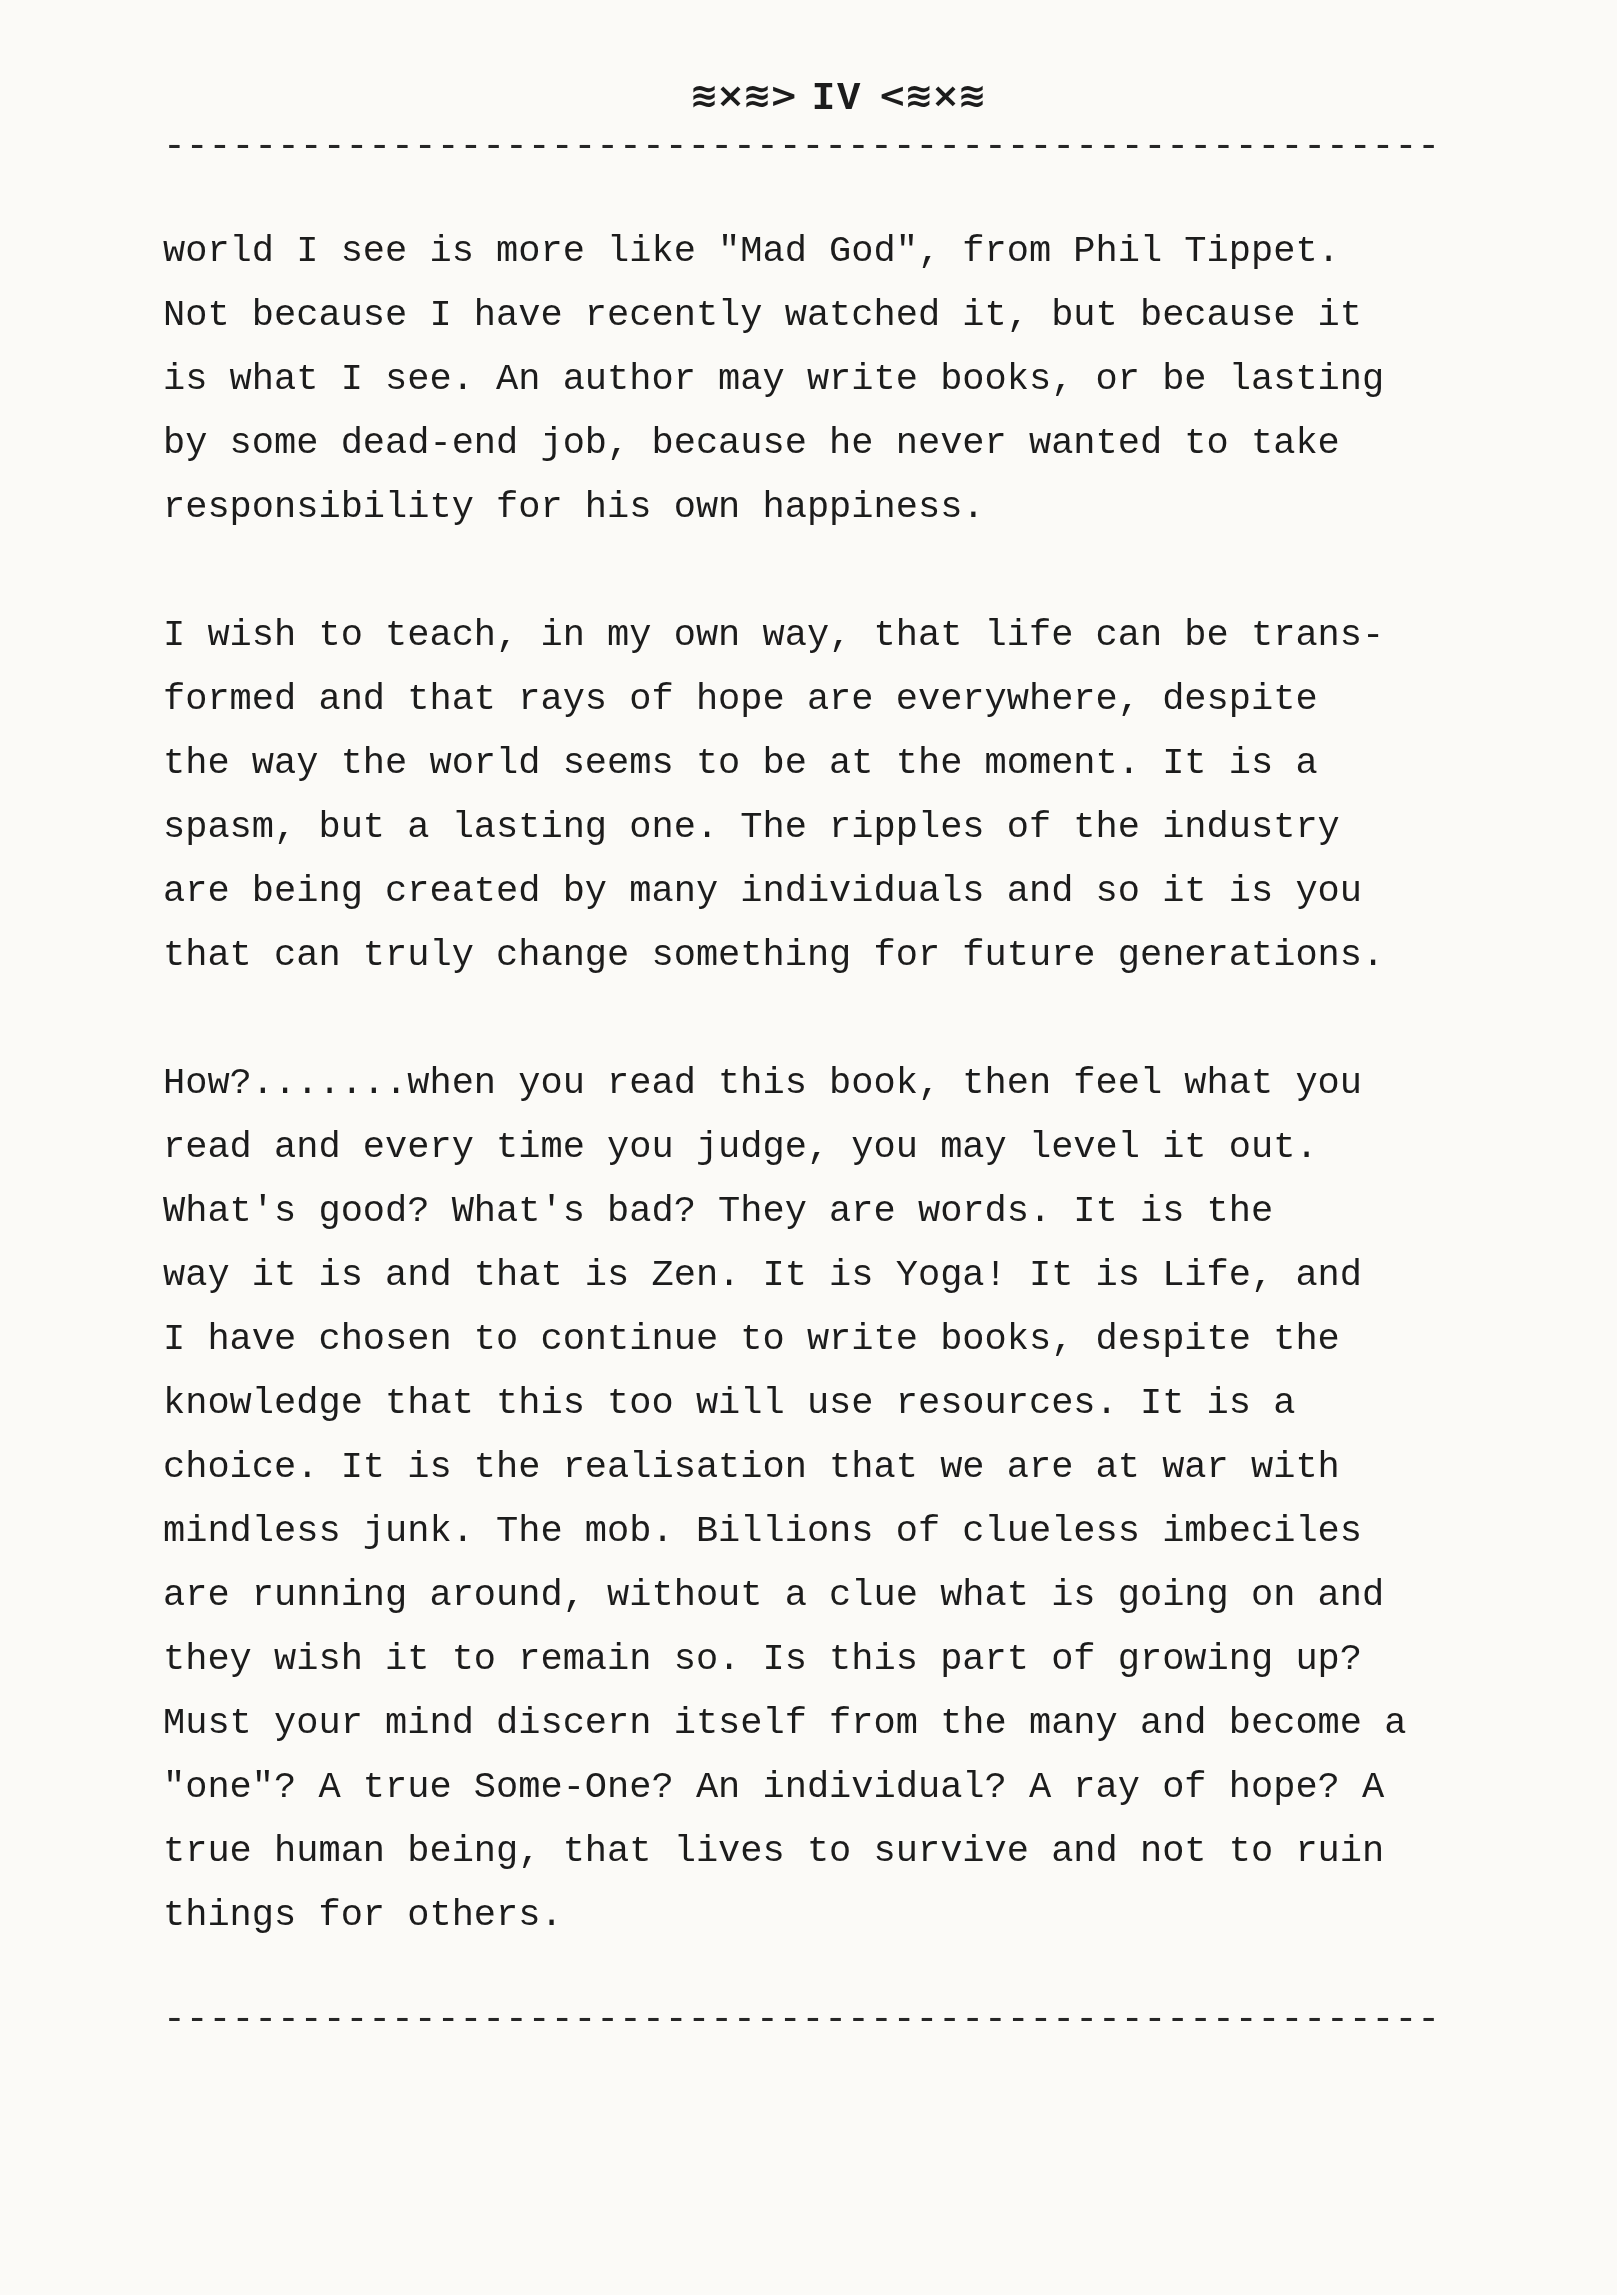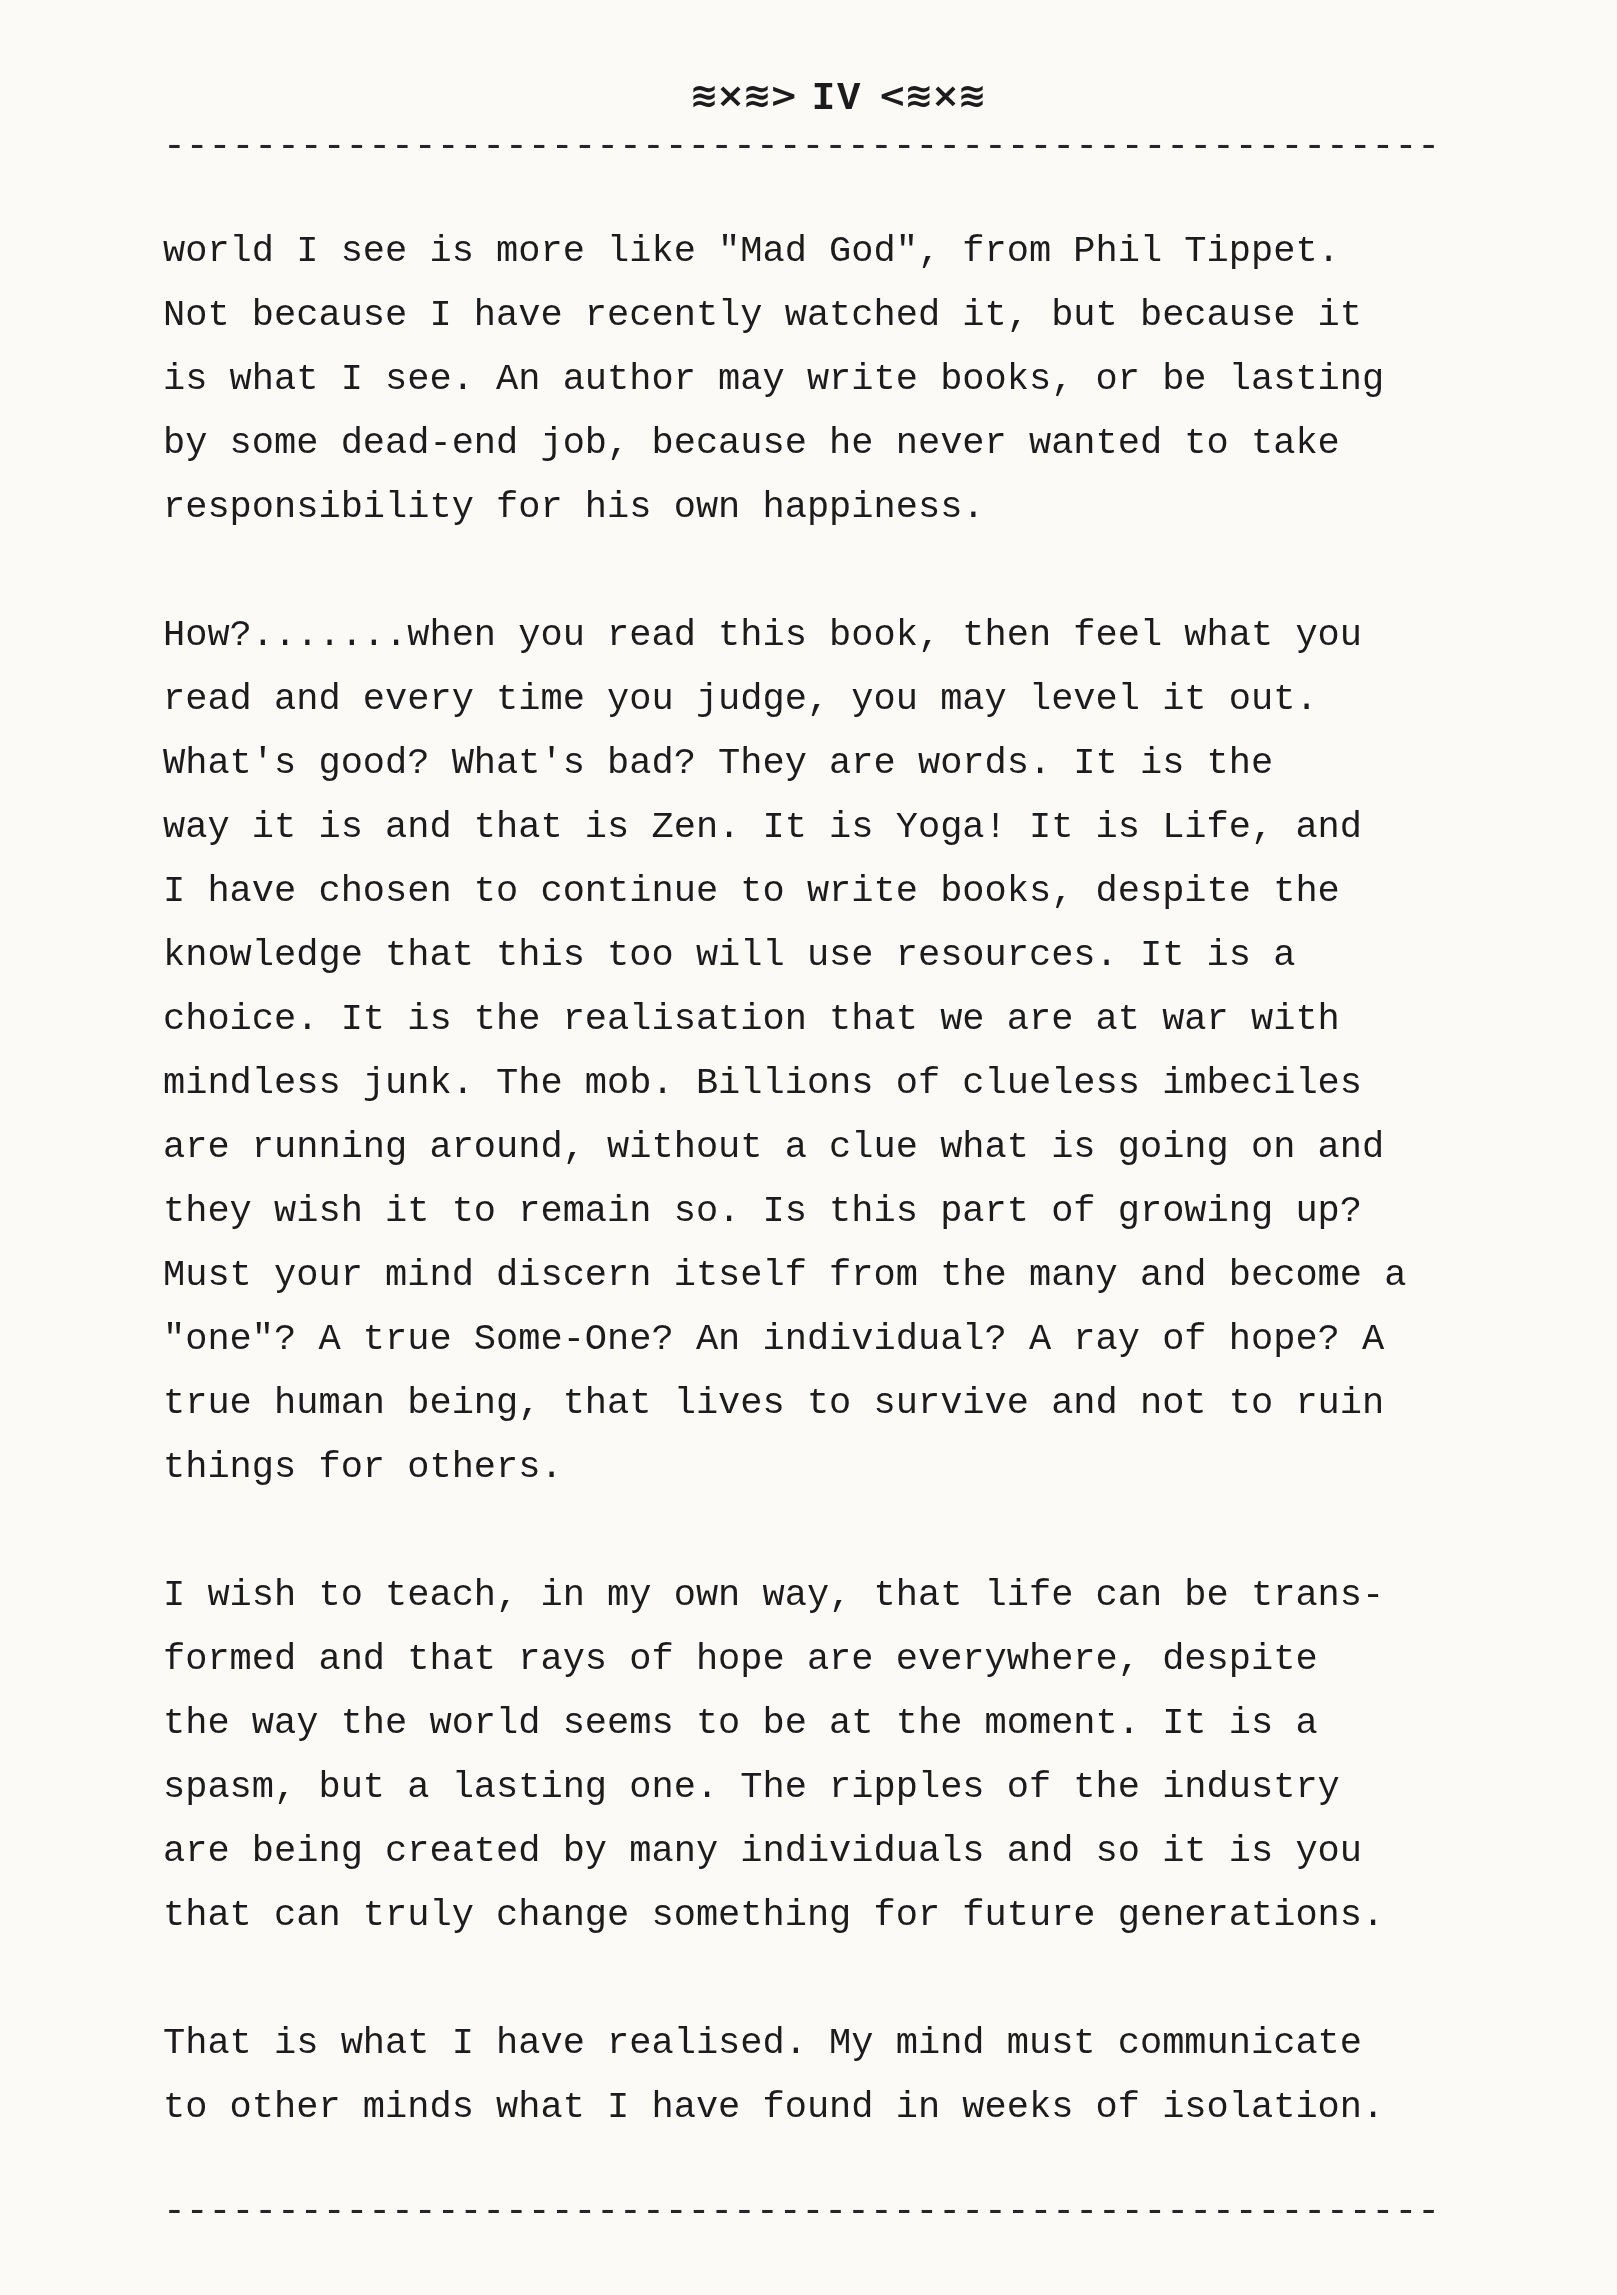--- a/index.html
+++ b/index.html
@@ -78,40 +78,38 @@
   </div>
 
   <div class="divider">--------------------------------------------------------</div>
 
   <div class="body-text">
     <p class="para">world I see is more like "Mad God", from Phil Tippet.
 Not because I have recently watched it, but because it
 is what I see. An author may write books, or be lasting
 by some dead-end job, because he never wanted to take
 responsibility for his own happiness.</p>
+    <p class="para">I wish to teach, in my own way, that life can be trans-
+formed and that rays of hope are everywhere, despite
+the way the world seems to be at the moment.  It is a
+spasm, but a lasting one.  The ripples of the industry
+are being created by many individuals and so it is you
+that can truly change something for future generations.</p>
     <p class="para">How?.......when you read this book, then feel what you
 read and every time you judge, you may level it out.
 What's good?  What's bad?  They are words.  It is the
 way it is and that is Zen. It is Yoga! It is Life, and
 I have chosen to continue to write books, despite the
 knowledge that this too will use resources.  It is a
 choice.  It is the realisation that we are at war with
 mindless junk. The mob. Billions of clueless imbeciles
 are running around, without a clue what is going on and
 they wish it to remain so.  Is this part of growing up?
 Must your mind discern itself from the many and become a
 "one"? A true Some-One? An individual? A ray of hope? A
 true human being, that lives to survive and not to ruin
 things for others.</p>
-    <p class="para">I wish to teach, in my own way, that life can be trans-
-formed and that rays of hope are everywhere, despite
-the way the world seems to be at the moment.  It is a
-spasm, but a lasting one.  The ripples of the industry
-are being created by many individuals and so it is you
-that can truly change something for future generations.</p>
-    <p class="para">That is what I have realised.  My mind must communicate
-to other minds what I have found in weeks of isolation.</p>
   </div>
 
   <div class="divider divider-bottom">--------------------------------------------------------</div>
 
 </div>
 
 
 </body></html>

